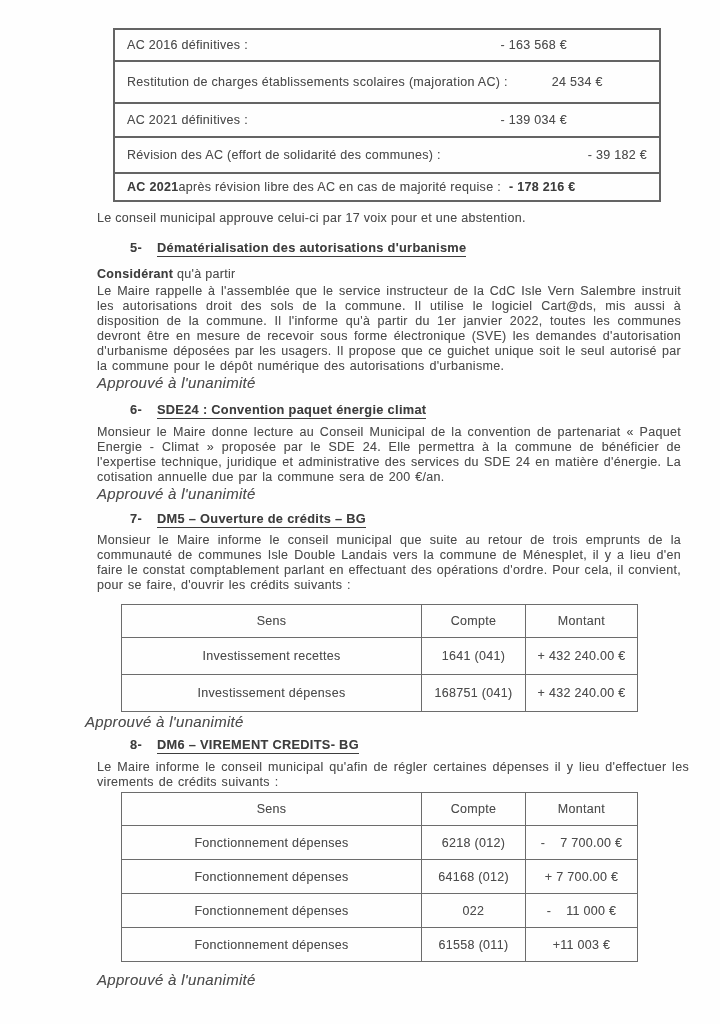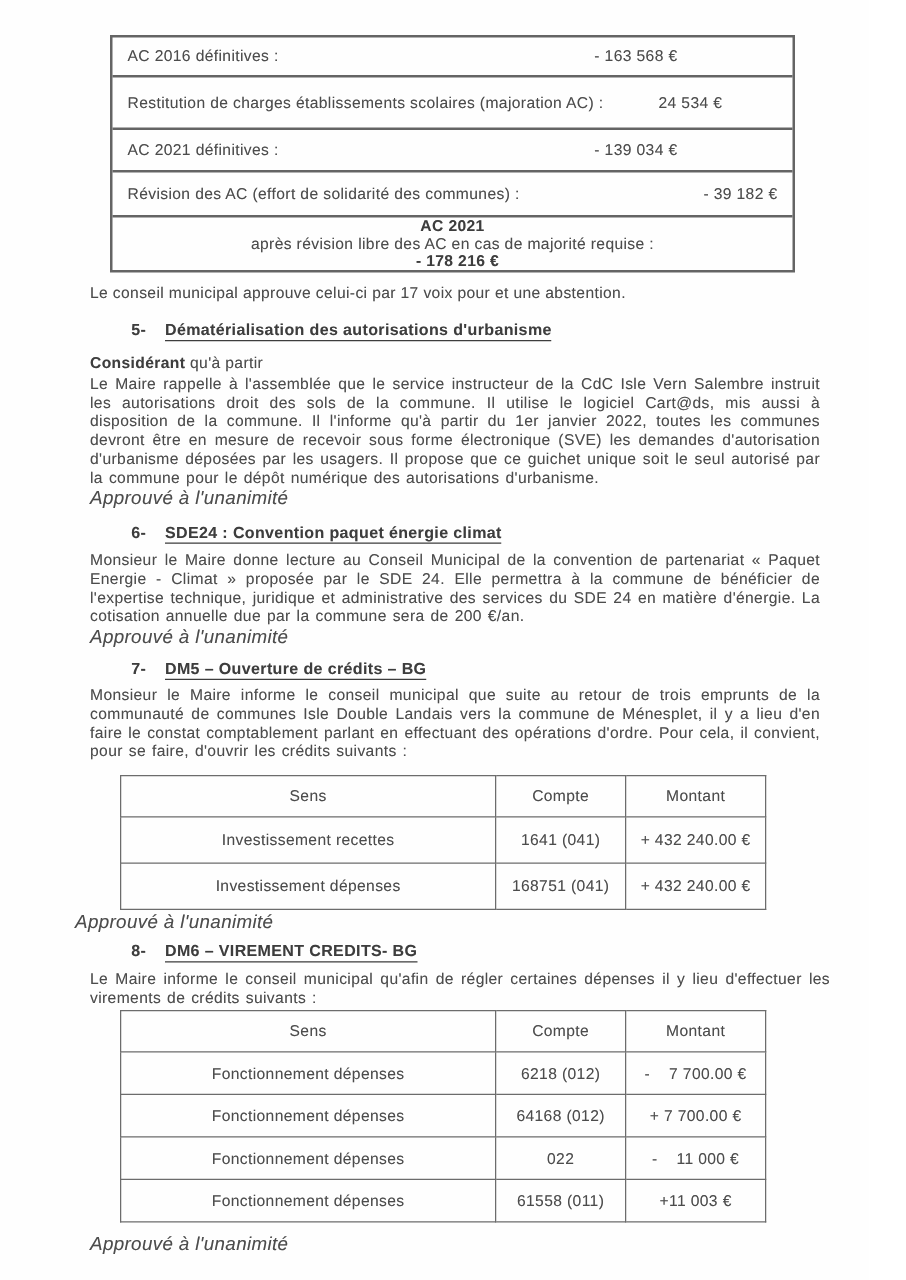--- a/index.html
+++ b/index.html
@@ -1,26 +1,27 @@
 <!DOCTYPE html>
 <html><head>
 <meta charset="utf-8">
 <style>
   html,body { margin:0; padding:0; background:#ffffff; }
   .page {
     position:relative; width:695px; height:1024px; background:#fefefe;
     font-family:"Liberation Sans", sans-serif; color:#4c4c4c;
     letter-spacing:.3px; overflow:hidden;
     text-shadow:0 0 .5px rgba(90,90,90,.35);
+    padding-left:25px;
   }
   
   .ac-table { margin:28px 0 0 88px; width:544px; border:2px solid #646464; }
   .ac-row { display:flex; align-items:center; border-bottom:2px solid #646464;
             padding:0 12px; font-size:12.5px; }
-  .ac-row:last-child { border-bottom:none;flex-direction:column; }
+  .ac-row:last-child { border-bottom:none; }
   .r1 { min-height:30px; } .r2 { min-height:40px;gap:32px; } .r3 { min-height:32px; }
   .r4 { min-height:34px; } .r5 { min-height:26px; }
   .spread { justify-content:space-between; }
   .mr80 { margin-right:80px; } .mr58 { }
   .ml12 { margin-left:12px; } .ml8 { margin-left:8px; }
   .b { font-weight:bold; color:#3d3d3d; }
   
   .vote { margin:9px 0 0 72px; font-size:12.5px; line-height:14px; }
   .sec-head { margin:0 0 0 105px; display:flex; gap:15px; font-size:12.8px;
               font-weight:bold; color:#3d3d3d; line-height:15px; }

